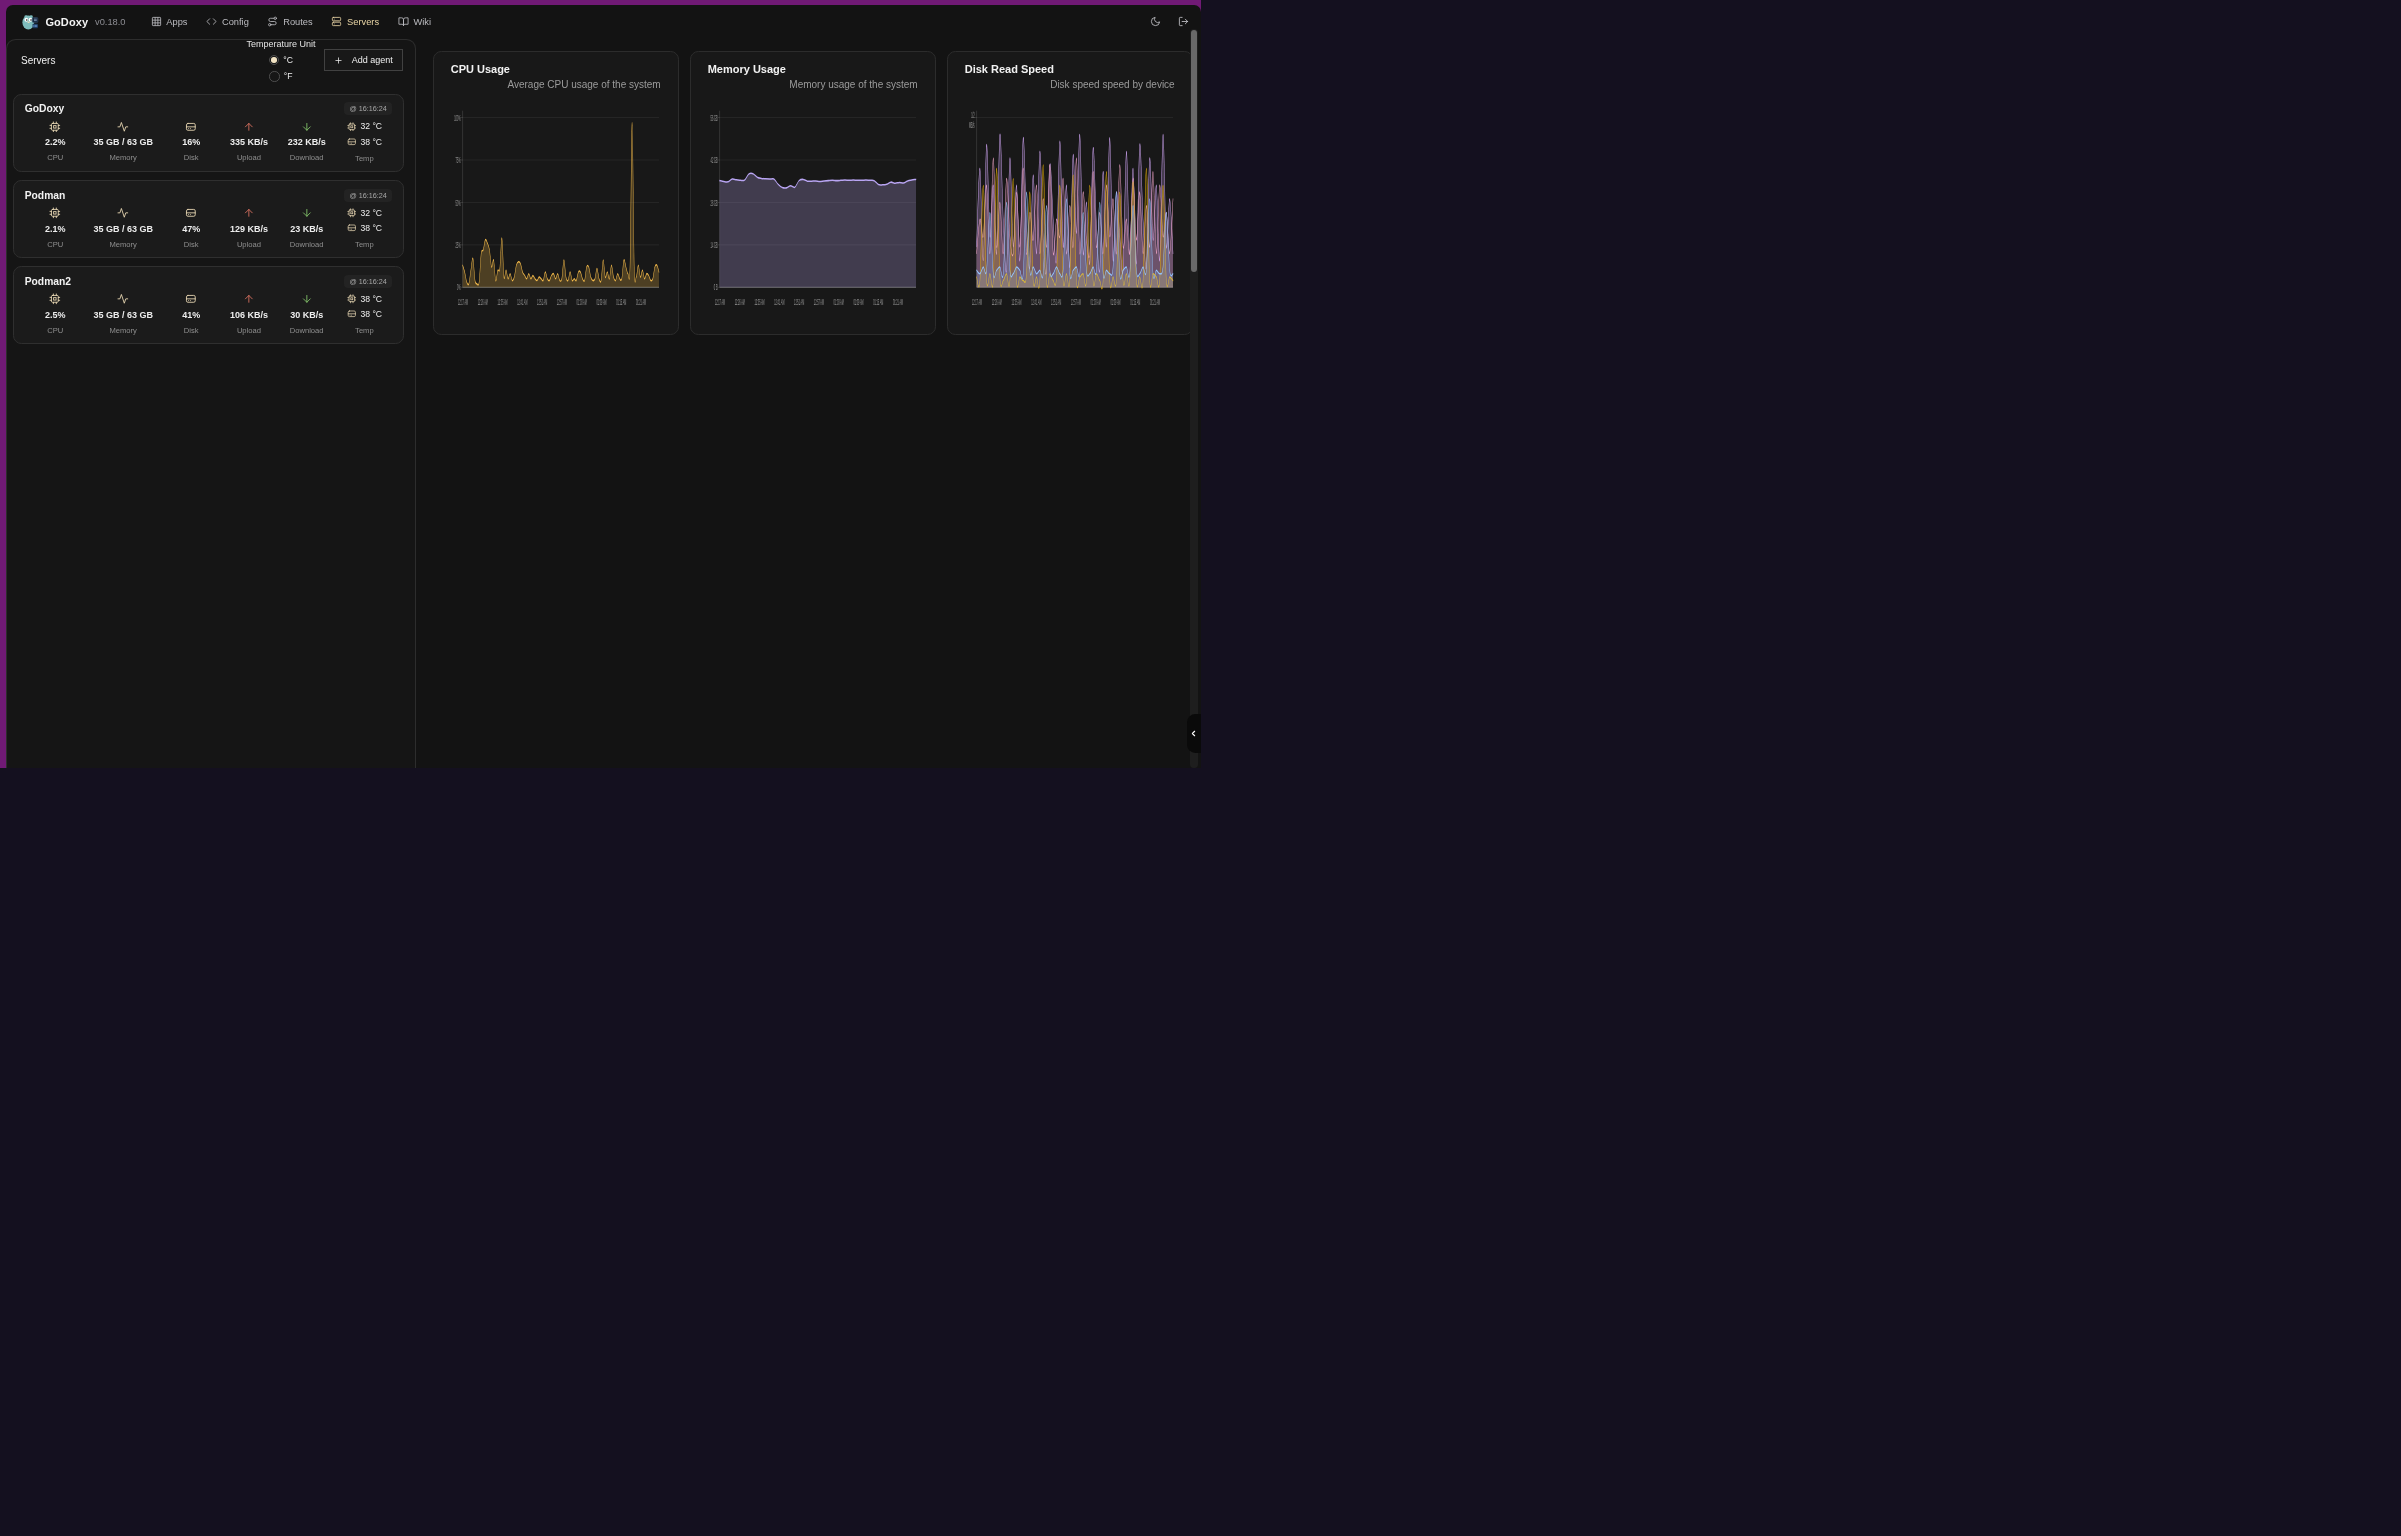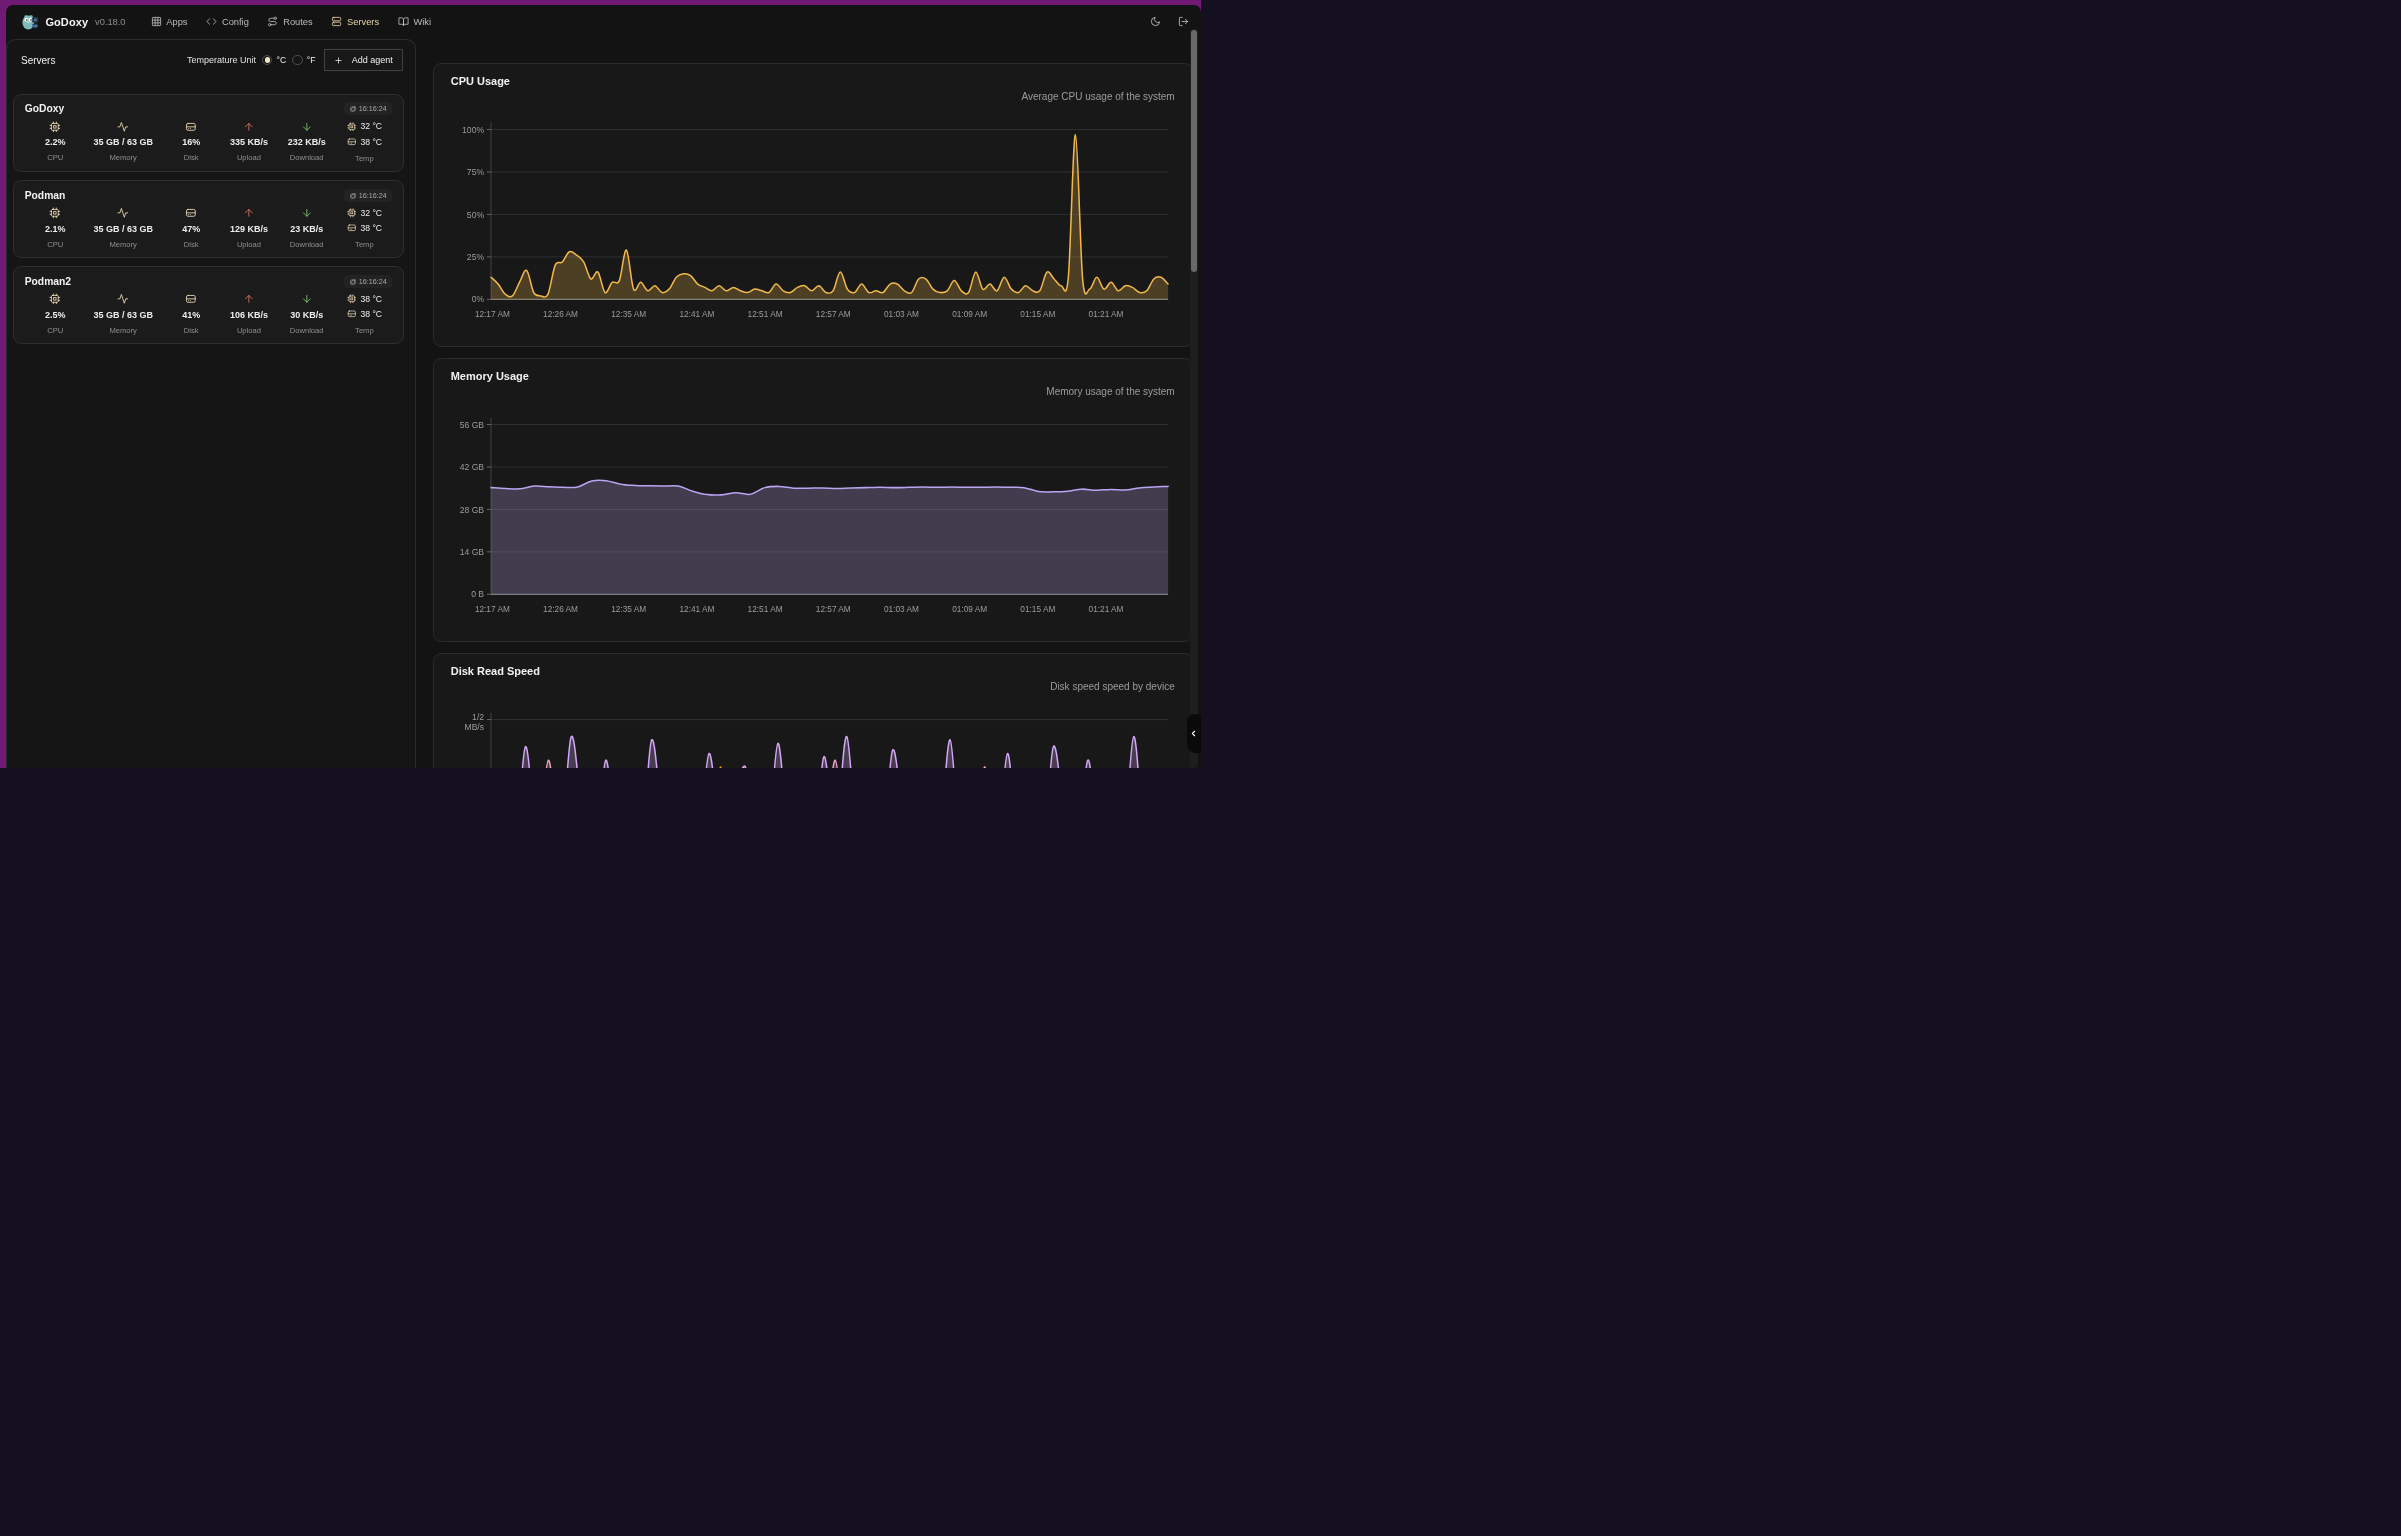--- a/index.html
+++ b/index.html
@@ -22,21 +22,21 @@
   .nav-action svg{width:11px;height:11px;}
 
   
   .content{display:flex;height:730px;}
 
   
   .sidebar{width:410px;flex:0 0 410px;border:0.7px solid #2d2d2d;border-bottom:none;
            border-radius:9.6px 9.6px 0 0;background:#151515;padding:0 11px 0 5.5px;}
   .sb-header{margin:9.6px 1.4px 0 8.3px;height:21.3px;display:flex;align-items:center;}
   .sb-title{font-size:10px;color:#f0f0f0;}
-  .temp-unit{margin-left:auto;display:flex;align-items:center;gap:6.2px;margin-right:8.3px;}
+  .temp-unit{margin-left:auto;display:flex;align-items:center;gap:6.2px;margin-right:8.3px;flex-direction:column;}
   .temp-label{font-size:9px;color:#e3e3e3;}
   .radio-opt{display:flex;align-items:center;gap:4.1px;cursor:pointer;}
   .radio{width:10.3px;height:10.3px;border-radius:50%;border:1px solid #4d4d4d;background:#161616;
          display:flex;align-items:center;justify-content:center;}
   .radio.sel::after{content:"";width:5.5px;height:5.5px;border-radius:50%;background:#f2e3c3;}
   .radio-label{font-size:8.6px;color:#f0f0f0;}
   .add-agent{height:21.3px;padding:0 9px;border:0.7px solid #414141;border-radius:0;background:#181818;
              display:flex;align-items:center;gap:9px;font-size:9px;color:#f0f0f0;cursor:pointer;text-align:center;}
   .add-agent svg{width:9px;height:9px;}
 
@@ -63,21 +63,21 @@
   .main-header{margin-top:13.8px;display:flex;align-items:flex-start;}
   .main-title{font-size:11.7px;font-weight:700;color:#f5f5f5;}
   .globe{margin-top:6.9px;color:#d2d2d2;}
   .globe svg{width:9.6px;height:9.6px;}
   .period{margin-left:auto;display:flex;align-items:center;gap:7.6px;margin-top:1.4px;}
   .period-label{font-size:9px;color:#e6e6e6;}
   .period-btn{height:20px;padding:0 7.6px;border:0.7px solid #3d3d3d;border-radius:5.5px;background:#1c1c1c;
               display:flex;align-items:center;gap:6.2px;font-size:9px;color:#ededed;cursor:pointer;}
   .period-btn svg{width:8.3px;height:8.3px;color:#9a9a9a;}
 
-  .charts{margin-top:24px;display:flex;flex-direction:column;gap:11px;}
+  .charts{margin-top:12px;display:flex;flex-direction:row;gap:11px;}
   .chart-card{background:#181818;border:0.7px solid #2c2c2c;border-radius:8.3px;padding:11px 17px 9.6px;height:284px;}
   .chart-title{font-size:11px;font-weight:600;color:#f2f2f2;}
   .chart-sub{margin-top:4.1px;font-size:10px;color:#9b9b9b;text-align:right;}
   .chart-svg{display:block;width:100%;height:207px;margin-top:11px;}
   svg text{font-family:"Liberation Sans",sans-serif;}
 
   
   .scroll-track{position:absolute;right:3.4px;top:29px;bottom:0;width:7.6px;background:#1e1e1e;
                 border-radius:4.1px;z-index:4;}
   .scroll-thumb{position:absolute;left:0.7px;right:0.7px;top:1.4px;height:242px;background:#696969;border-radius:3.4px;}

